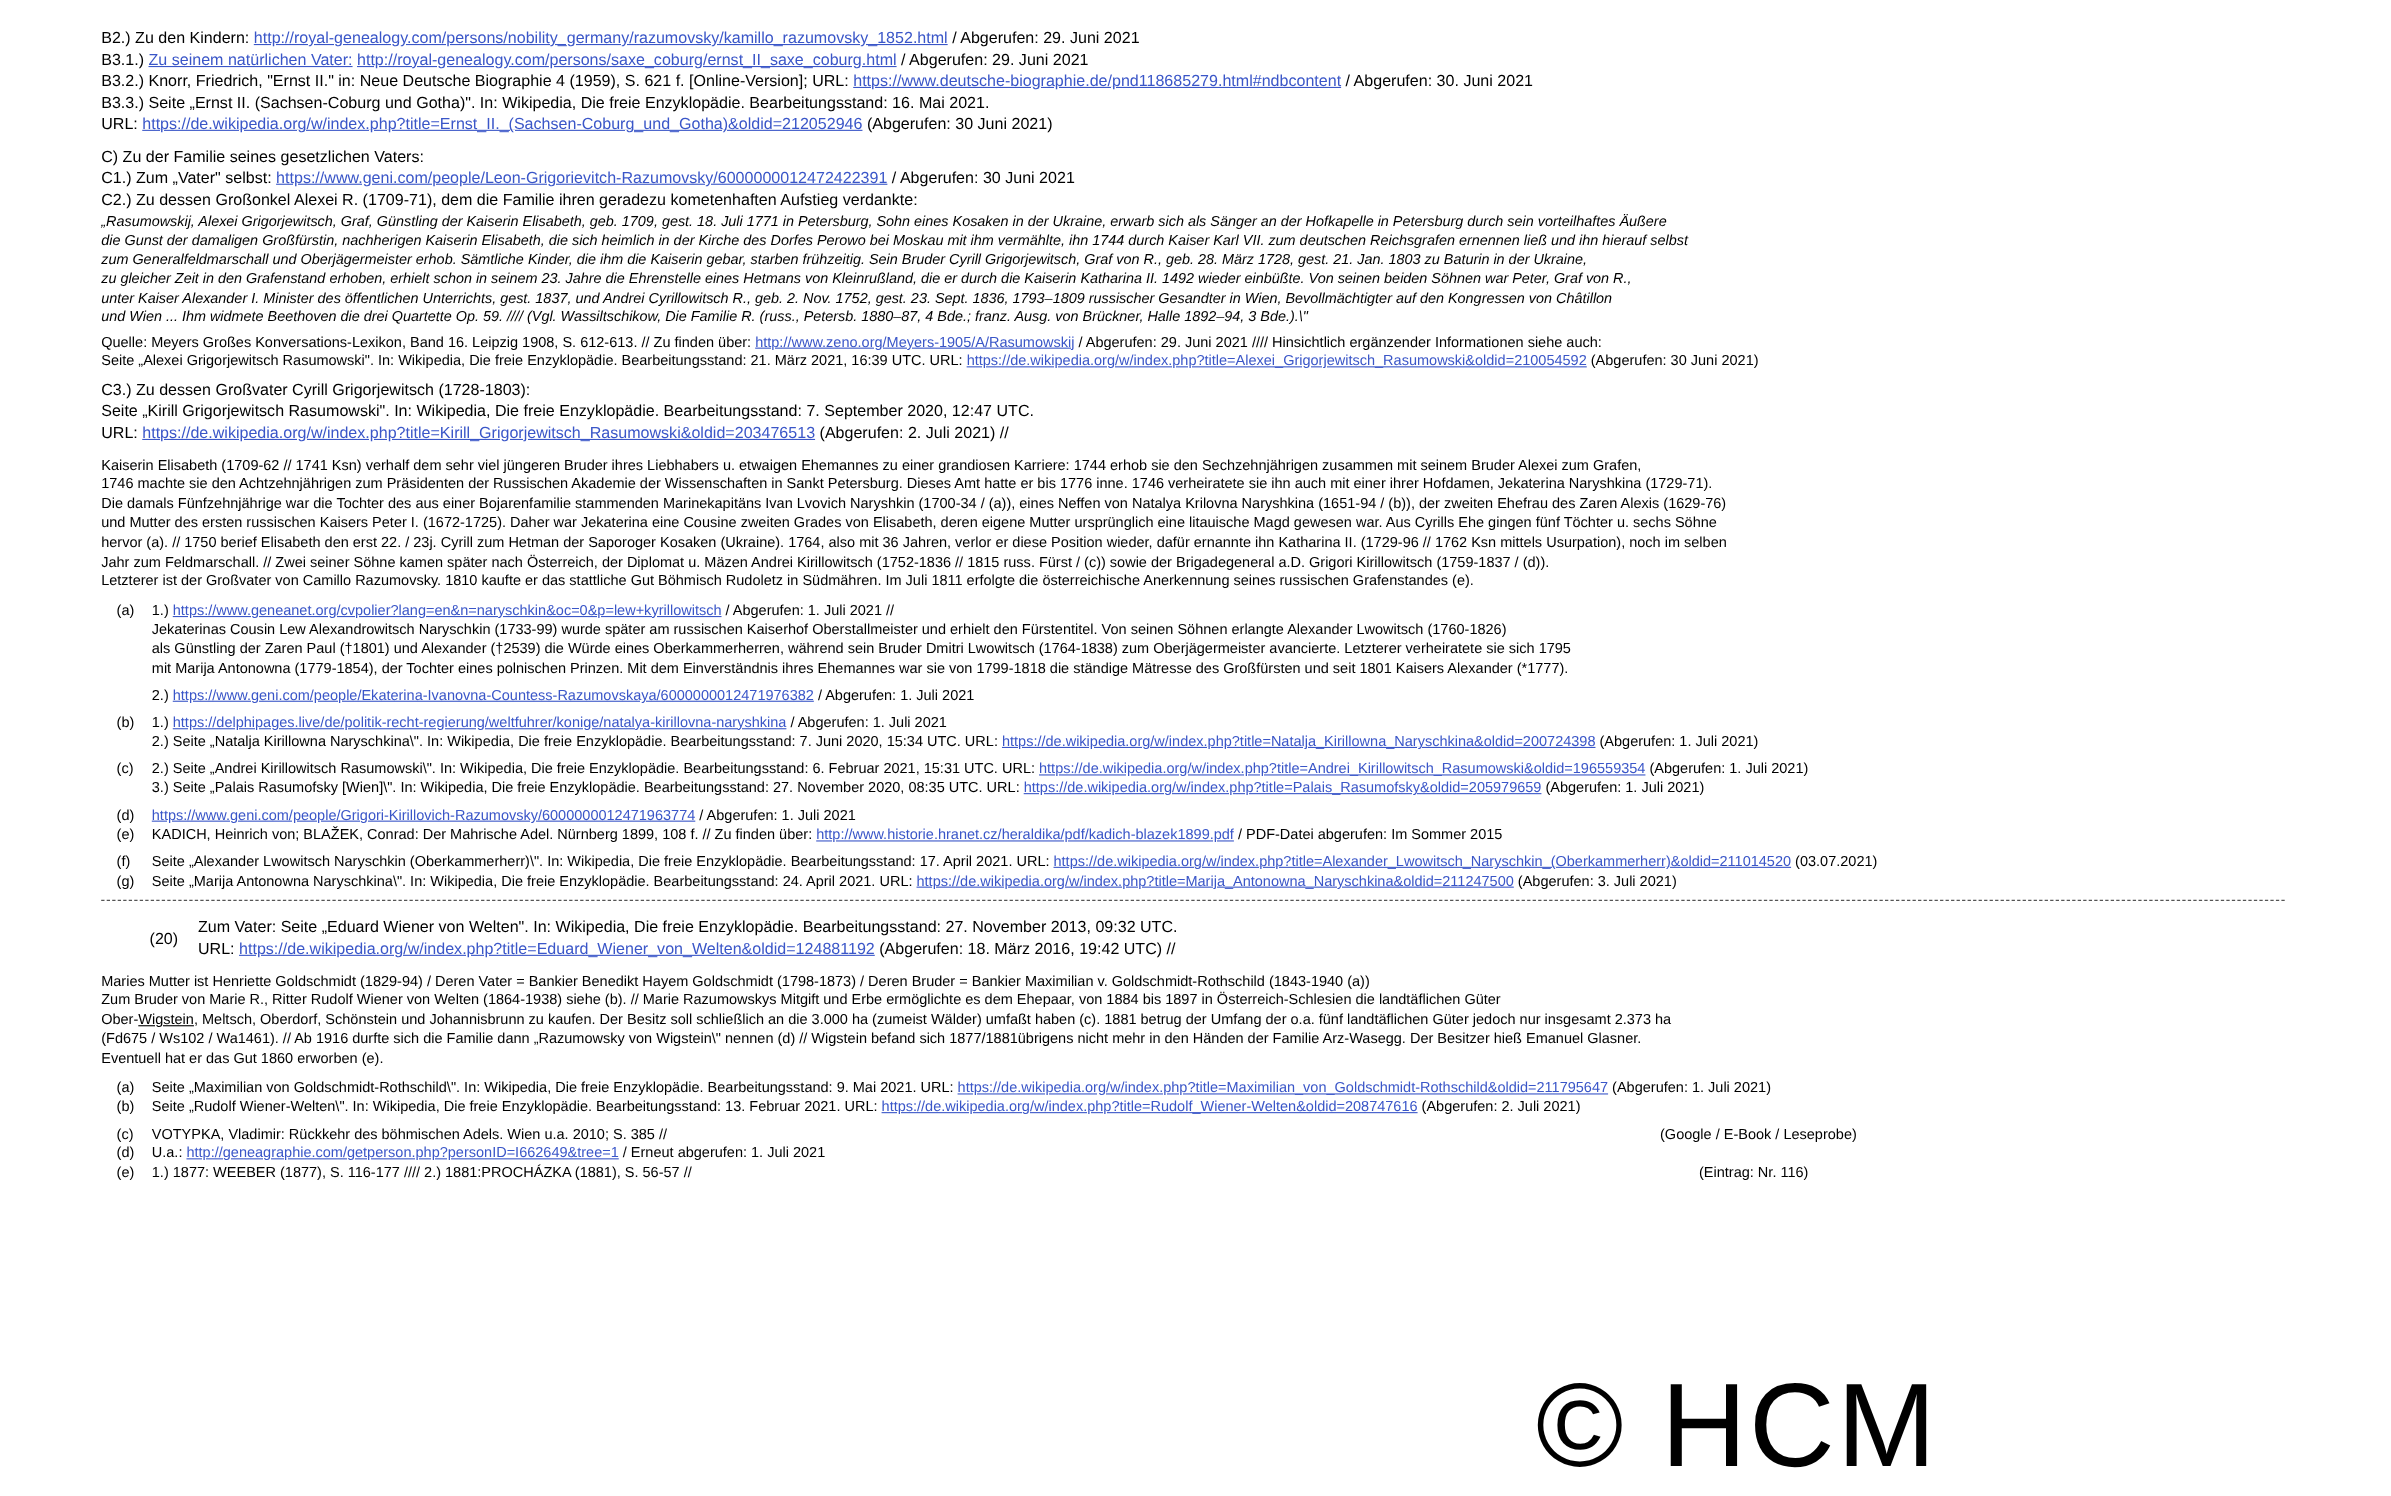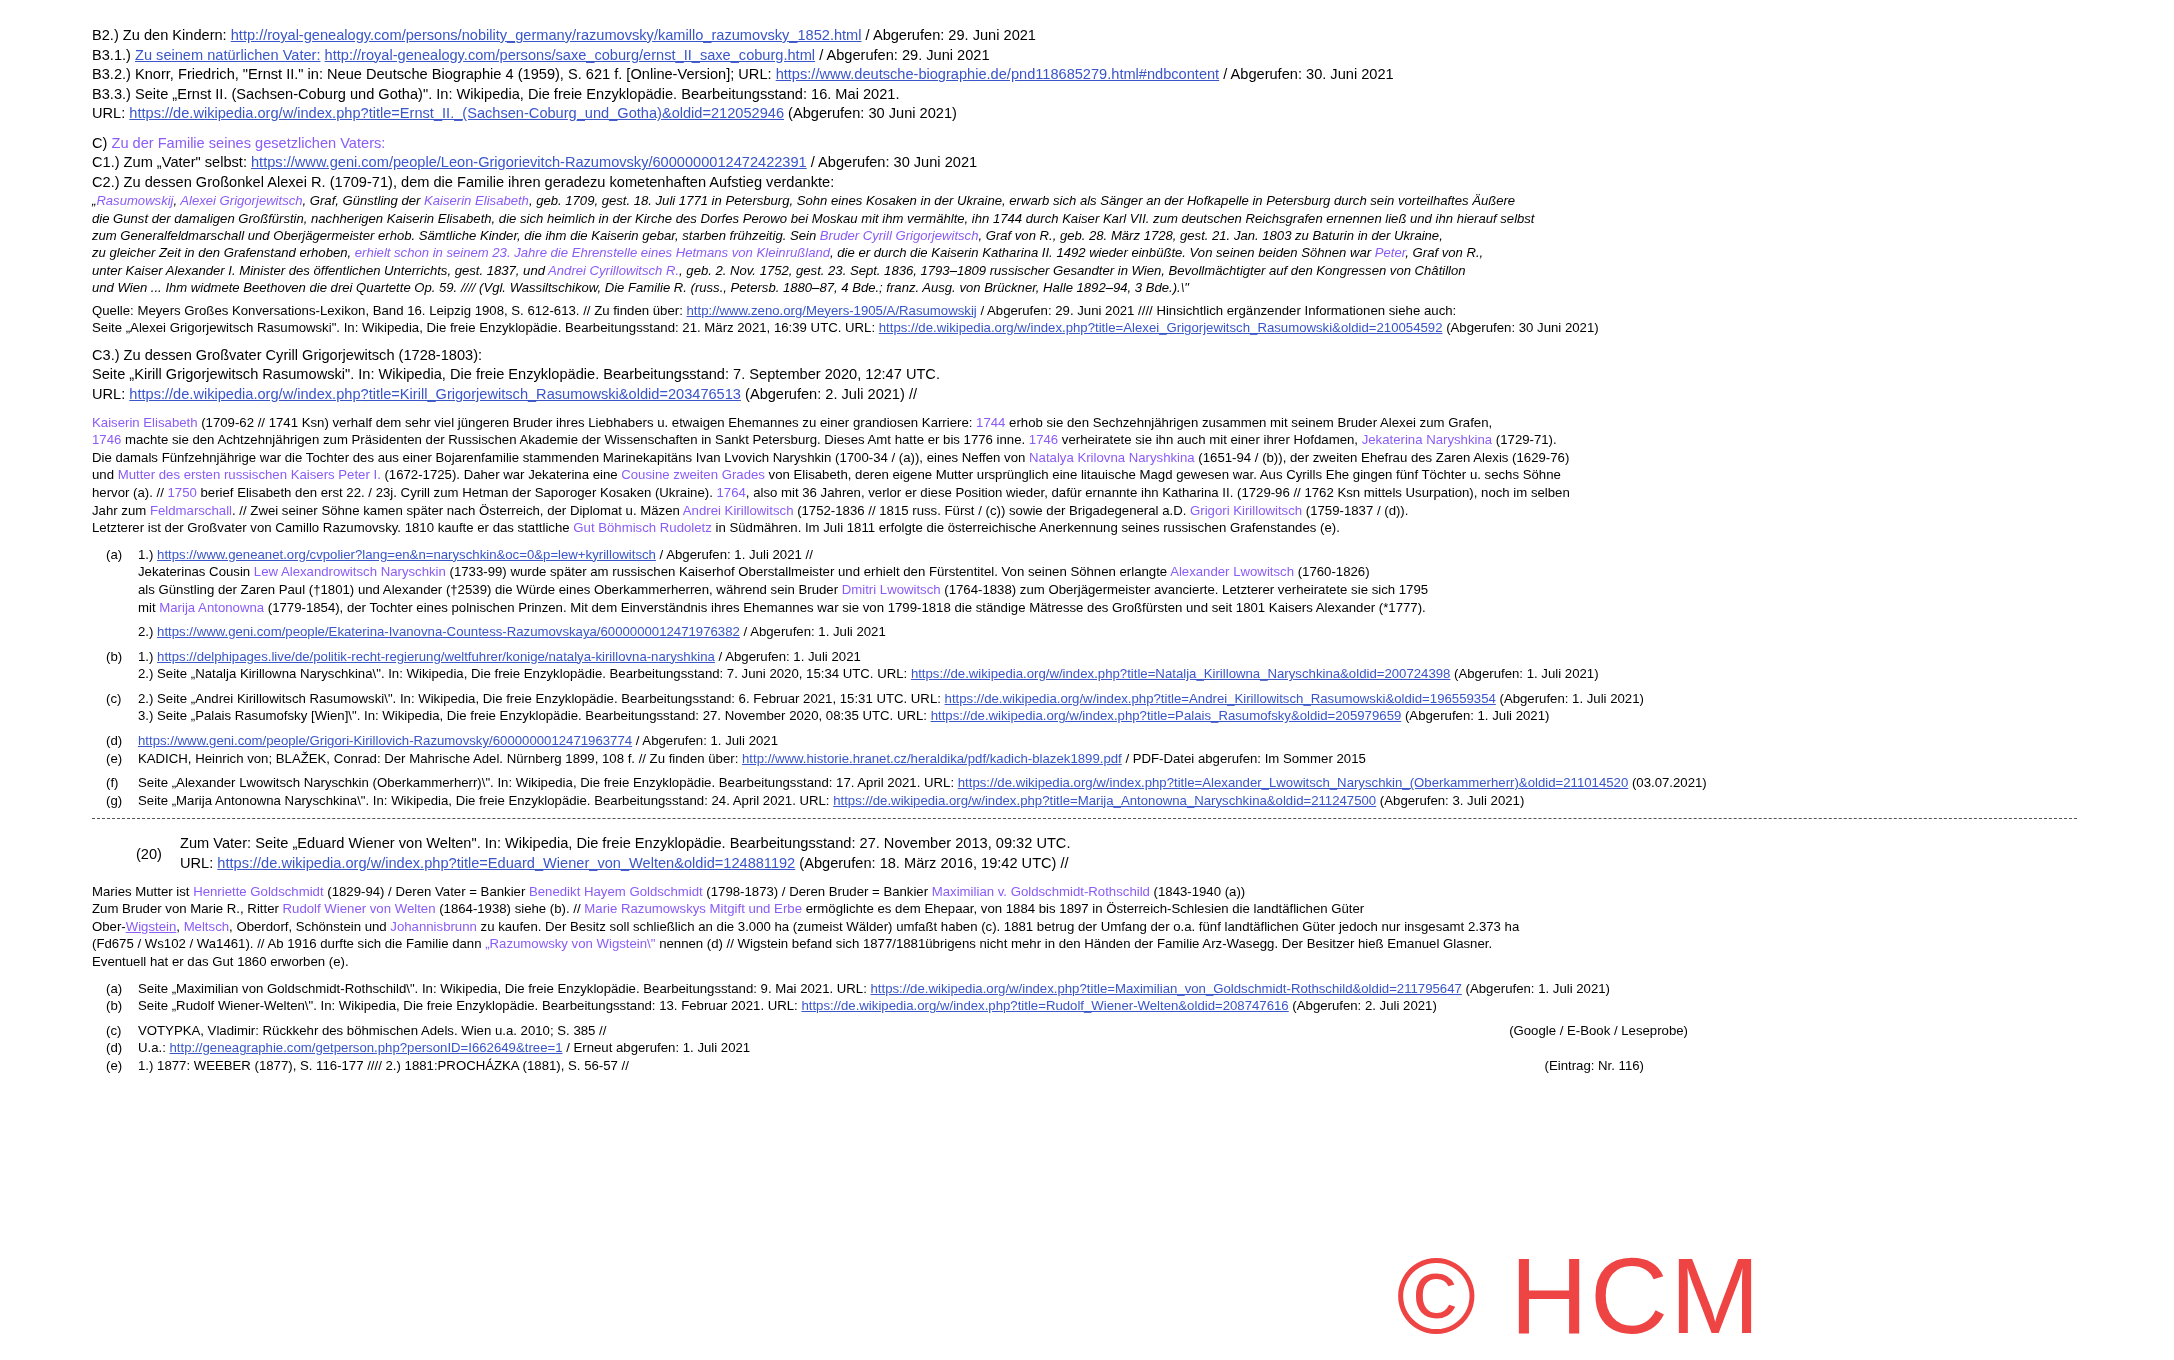--- a/index.html
+++ b/index.html
@@ -16,21 +16,21 @@
     overflow: hidden;
   }
   .page {
     position: relative;
     width: 1810px;
     height: 1360px;
     padding: 26px 40px 0 92px;
     box-sizing: border-box;
   }
   .lnk-u { color: #3a56c8; text-decoration: underline; }
-  .blue { color: #8b5cf6; }
+  .blue { color: #000000; }
   .txt { color: #000; }
   .ln {
     font-size: 14.6px;
     line-height: 19.6px;
     white-space: nowrap;
   }
   .small {
     font-size: 13.2px;
     line-height: 17.6px;
   }
@@ -74,21 +74,21 @@
     border-top: 1px dashed #555;
     margin: 9px 0 0 0;
     width: 1985px;
   }
   .watermark {
     position: absolute;
     right: 48px;
     bottom: 10px;
     font-size: 108px;
     line-height: 108px;
-    color: #ef4444;
+    color: #000000;
     font-family: "Liberation Sans", sans-serif;
     letter-spacing: 2px;
     user-select: none;
   }
   .note-line { display: flex; justify-content: space-between; }
 </style>
 </head>
 <body>
 
 <div class="page">

